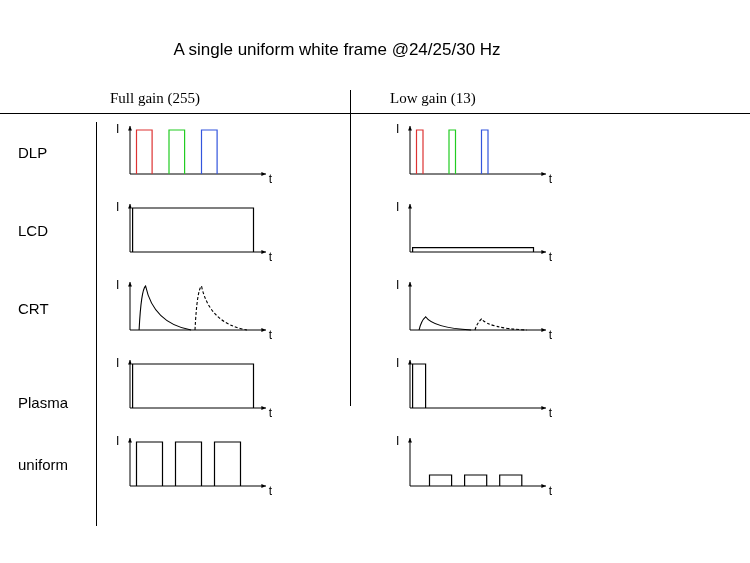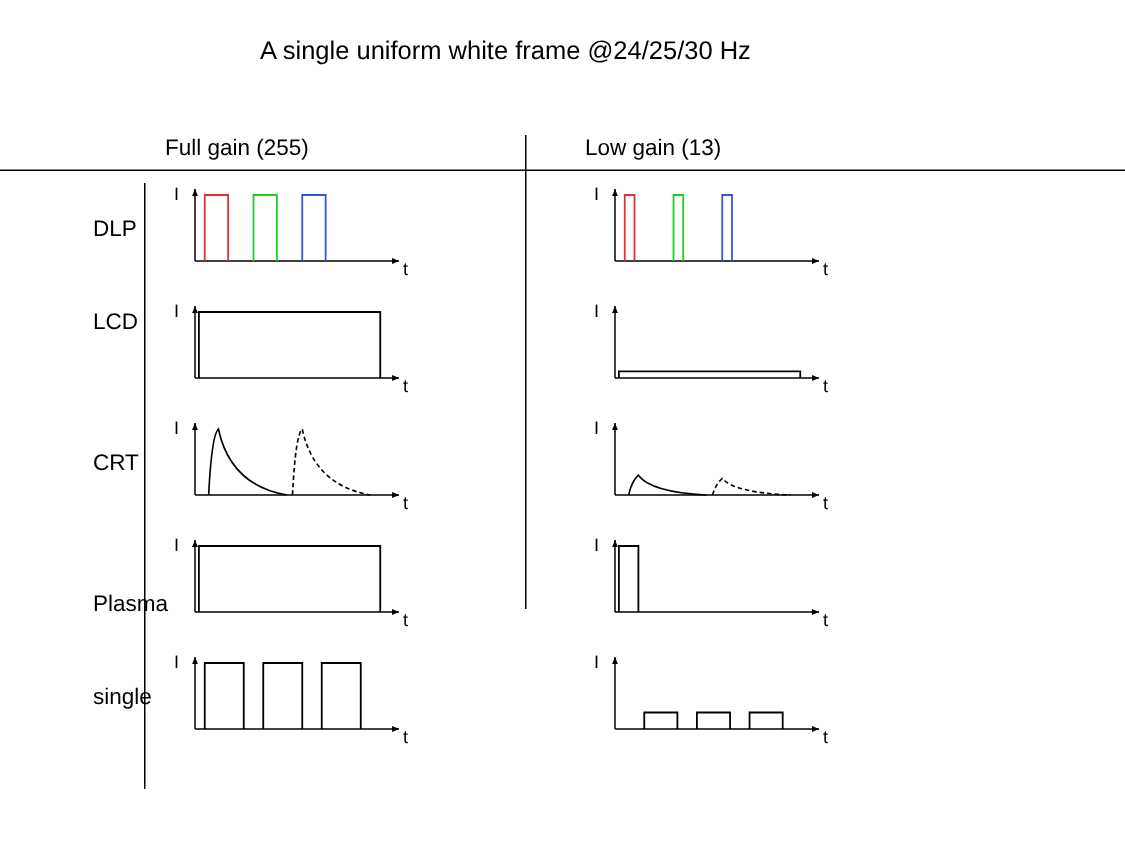--- a/index.html
+++ b/index.html
@@ -1,49 +1,49 @@
 <!DOCTYPE html>
 <html><head>
 <meta charset="utf-8">
 <style>
   html,body{margin:0;padding:0;background:#fff;font-family:Arial,Helvetica,sans-serif;font-size:14px;color:#000;}
   .page{position:relative;width:750px;height:563px;}
-  .title{position:absolute;top:24px;left:0;width:674px;text-align:center;font-size:17px;}
-  .col-header{position:absolute;top:90px;font-size:15px;}
+  .title{position:absolute;top:40px;left:0;width:674px;text-align:center;font-size:17px;}
+  .col-header{position:absolute;top:90px;font-size:15px;font-family:Liberation Serif, serif;}
   .col-header.full{left:110px;}
   .col-header.low{left:390px;}
   .top-rule{position:absolute;top:113px;left:0;width:750px;height:0;border-top:1px solid #000;}
   .vdiv{position:absolute;width:0;border-left:1px solid #000;}
   .vdiv.label{left:96px;top:122px;height:404px;}
   .vdiv.mid{left:350px;top:90px;height:316px;}
-  .row-label{position:absolute;left:18px;width:70px;font-size:15px;margin-left:44px;}
+  .row-label{position:absolute;left:18px;width:70px;font-size:15px;}
   .plot{position:absolute;width:160px;height:60px;}
   .plot svg{position:absolute;left:0;top:0;}
   .ax-I{position:absolute;left:6px;top:0;font-size:12px;}
   .ax-t{position:absolute;right:-2px;bottom:-4px;font-size:12px;}
 </style>
 </head>
 <body>
 
 <div class="page">
 
   <div class="title">A single uniform white frame @24/25/30 Hz</div>
 
   <div class="col-header full">Full gain (255)</div>
   <div class="col-header low">Low gain (13)</div>
 
   <div class="top-rule"></div>
   <div class="vdiv label"></div>
   <div class="vdiv mid"></div>
 
   <div class="row-label" style="top:144px">DLP</div>
-  <div class="row-label" style="top:206px">LCD</div>
+  <div class="row-label" style="top:222px">LCD</div>
   <div class="row-label" style="top:300px">CRT</div>
   <div class="row-label" style="top:394px">Plasma</div>
-  <div class="row-label" style="top:456px">single</div>
+  <div class="row-label" style="top:456px">uniform</div>
 
   <div class="plot" style="left:110px;top:122px">
       <span class="ax-I">I</span>
       <span class="ax-t">t</span>
       <svg width="160" height="60">
         <line x1="20" y1="52" x2="20" y2="4" stroke="#000" stroke-width="1"></line>
         <polygon points="20,4 21.94709171154325,8.605304970014426 18.05290828845675,8.605304970014426" fill="#000"></polygon>
         <line x1="20" y1="52" x2="156" y2="52" stroke="#000" stroke-width="1"></line>
         <polygon points="156,52 151.39469502998557,53.94709171154325 151.39469502998557,50.05290828845675" fill="#000"></polygon>
         <polyline points="26.5,52 26.5,8 42.1,8 42.1,52" fill="none" stroke="#d33" stroke-width="1.2"></polyline>

